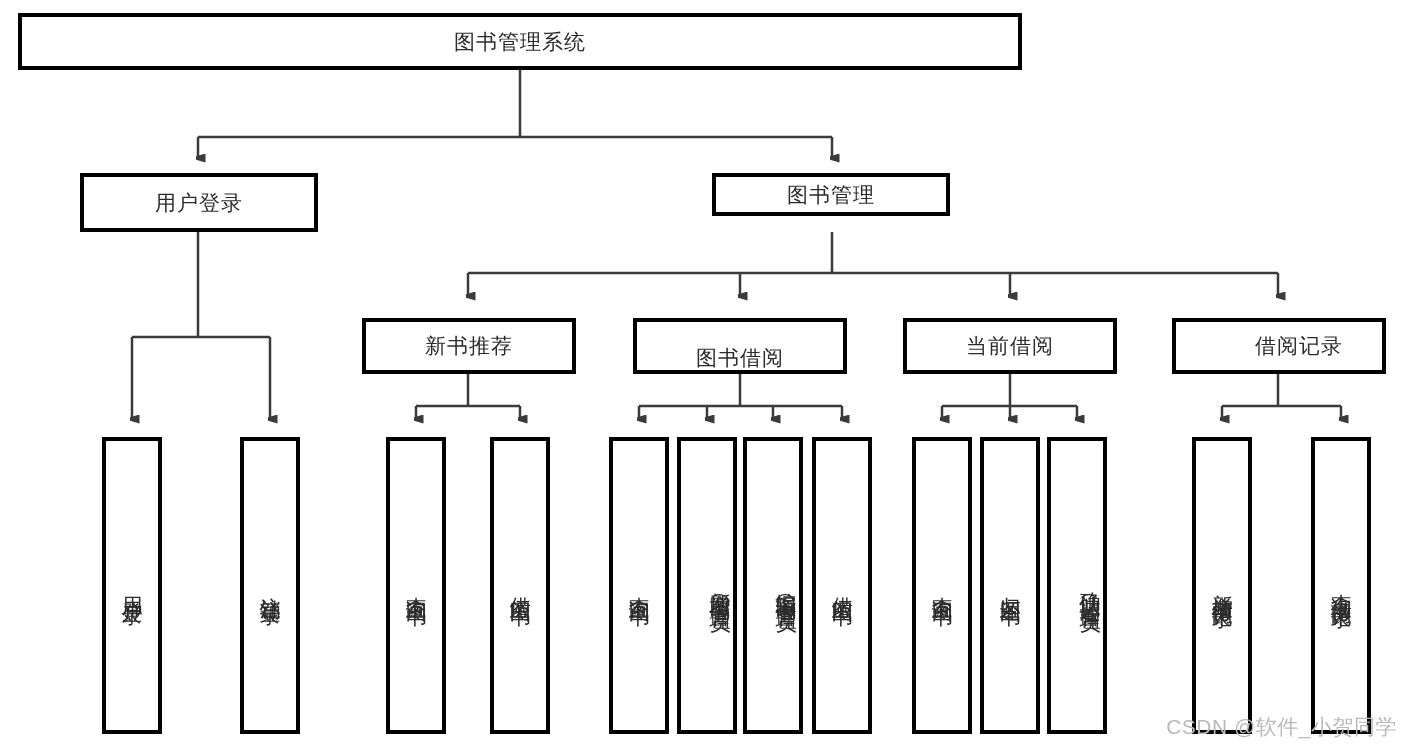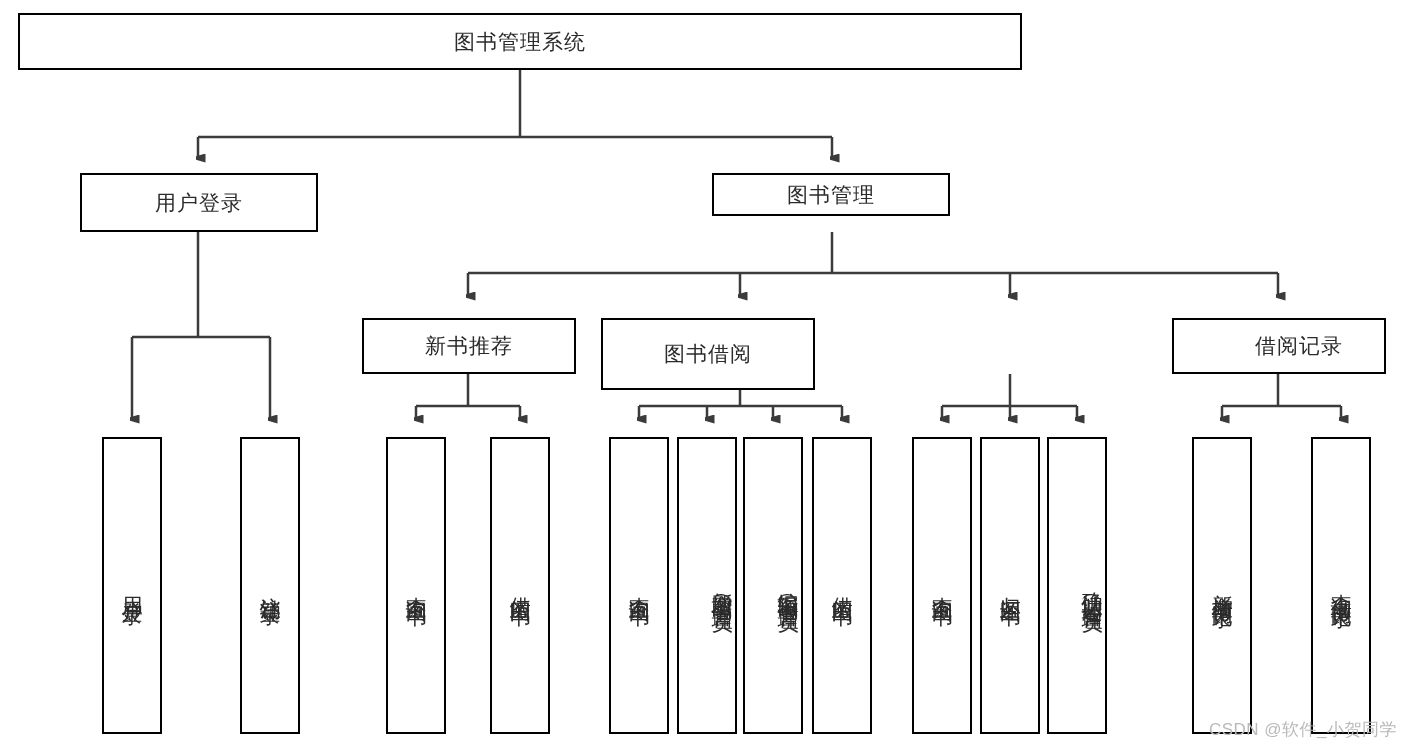--- a/index.html
+++ b/index.html
@@ -22,21 +22,21 @@
     position: absolute;
     left: 0;
     top: 0;
     width: 1405px;
     height: 747px;
     pointer-events: none;
   }
   .node {
     position: absolute;
     box-sizing: border-box;
-    border: 2px solid #000000;
+    border: 4px solid #000000;
     background: #ffffff;
     display: flex;
     align-items: center;
     justify-content: center;
     color: #2b2b2b;
     text-align: center;
   }
   .node.horiz {
     font-size: 21px;
     letter-spacing: 1px;
@@ -61,21 +61,21 @@
     align-items: flex-start;
   }
   .node.vert.mid-align {
     align-items: center;
     padding-top: 0;
   }
   .watermark {
     position: absolute;
     right: 8px;
     bottom: 6px;
-    font-size: 17px;
+    font-size: 21px;
     color: #b9b9b9;
     letter-spacing: 0.5px;
     white-space: nowrap;
   }
 </style>
 </head>
 <body>
 
 <div id="canvas">
 
@@ -138,24 +138,27 @@
   </div>
 
   <div class="node horiz" style="left:712px; top:173px; width:238px; height:43px;">
     <span>图书管理</span>
   </div>
 
   <div class="node horiz" style="left:362px; top:318px; width:214px; height:56px;">
     <span>新书推荐</span>
   </div>
 
-  <div class="node horiz" style="left:601px; top:318px; width:214px; height:72px;">
+  <div class="node horiz" style="left:633px; top:318px; width:214px; height:56px;align-items:flex-end;">
     <span>图书借阅</span>
   </div>
 
+  <div class="node horiz" style="left:903px; top:318px; width:214px; height:56px;">
+    <span>当前借阅</span>
+  </div>
 
   <div class="node horiz" style="left:1172px; top:318px; width:214px; height:56px;padding-left:40px;">
     <span>借阅记录</span>
   </div>
 
   <div class="node vert mid-align" style="left:102px; top:437px; width:60px; height:297px;">
     <span>用户登录</span>
   </div>
 
   <div class="node vert mid-align" style="left:240px; top:437px; width:60px; height:297px;">

